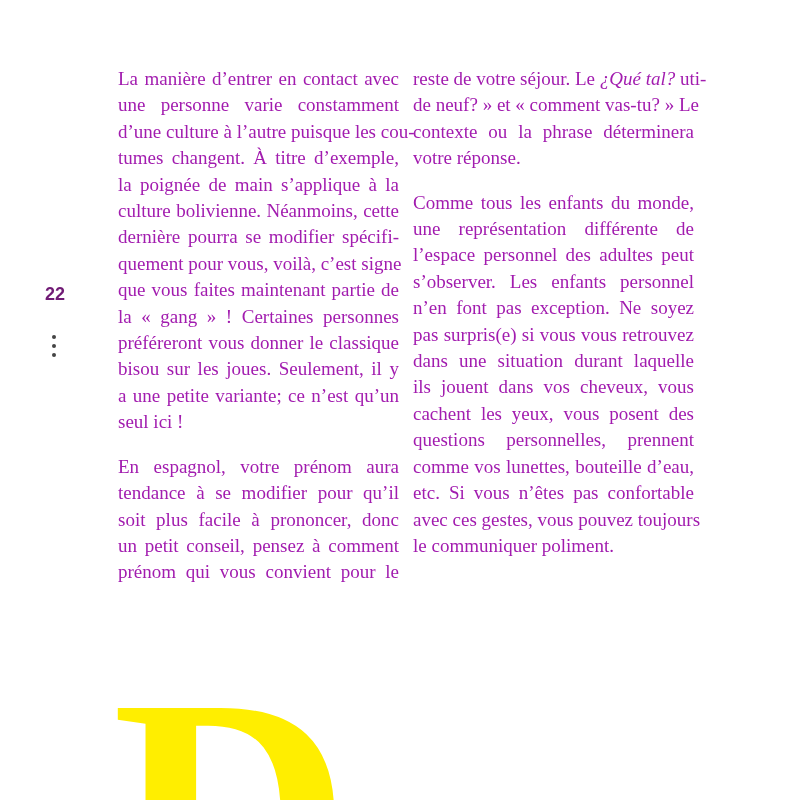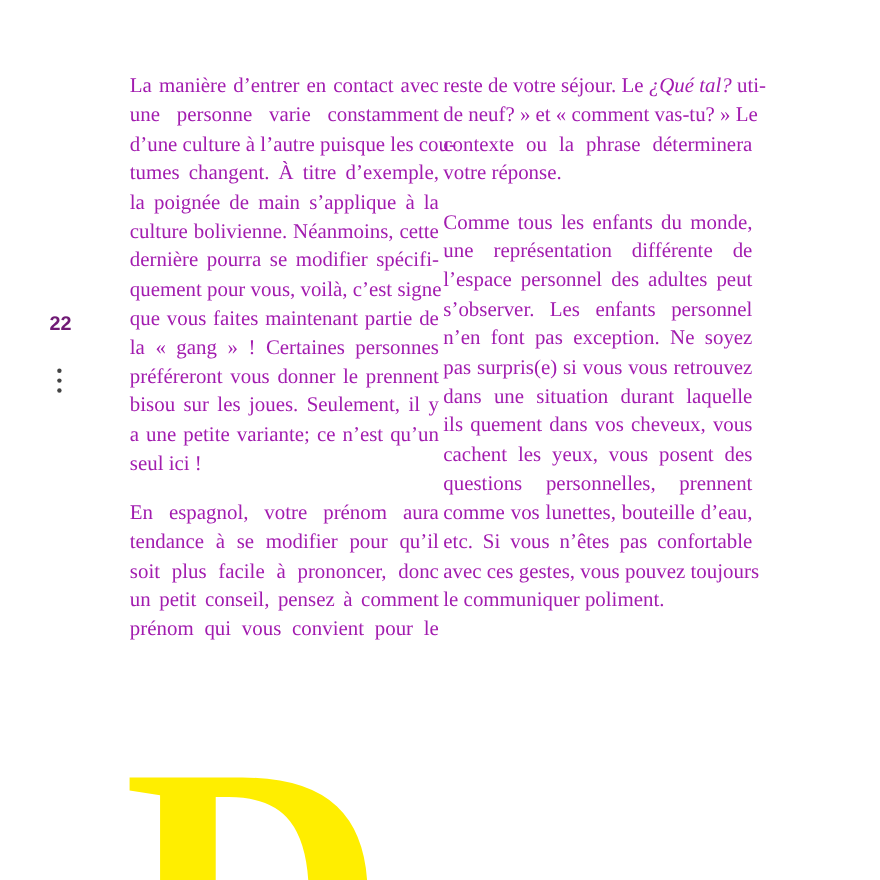--- a/index.html
+++ b/index.html
@@ -9,21 +9,21 @@
     font-family: "Liberation Sans", sans-serif; font-weight: bold; font-size: 18px; color: #701a75;
   }
   .dots { position: absolute; left: 52px; top: 335px; width: 6px; }
   .dots span { display: block; width: 4px; height: 4px; border-radius: 50%; background: #444; margin: 0 0 5px 0; }
   .column {
     position: absolute; top: 66px; width: 281px;
     font-family: Liberation Serif, serif; font-size: 19px; line-height: 26.4px;
     color: #a21caf; text-align: justify; hyphens: manual;
   }
   .col-left { left: 118px; }
-  .col-right { left: 403px; }
+  .col-right { left: 413px; }
   .column p { margin: 0 0 18px 0; }
   .column .line { display: block; text-align: justify; text-align-last: justify; white-space: nowrap; overflow: visible; }
   .column .line.last { text-align-last: left; }
   .column em { font-style: italic; }
   .dropcap {
     position: absolute; left: 112px; top: 648px;
     font-family: "Liberation Serif", serif; font-weight: bold; font-size: 330px; line-height: 1;
     color: #ffee00;
   }
 </style>
@@ -42,21 +42,21 @@
     <span class="line">La manière d’entrer en contact avec</span>
     <span class="line">une personne varie constamment</span>
     <span class="line">d’une culture à l’autre puisque les cou-</span>
     <span class="line">tumes changent. À titre d’exemple,</span>
     <span class="line">la poignée de main s’applique à la</span>
     <span class="line">culture bolivienne. Néanmoins, cette</span>
     <span class="line">dernière pourra se modifier spécifi-</span>
     <span class="line">quement pour vous, voilà, c’est signe</span>
     <span class="line">que vous faites maintenant partie de</span>
     <span class="line">la « gang » ! Certaines personnes</span>
-    <span class="line">préféreront vous donner le prennent</span>
+    <span class="line">préféreront vous donner le classique</span>
     <span class="line">bisou sur les joues. Seulement, il y</span>
     <span class="line">a une petite variante; ce n’est qu’un</span>
     <span class="line last">seul ici !</span>
   </p>
   <p>
     <span class="line">En espagnol, votre prénom aura</span>
     <span class="line">tendance à se modifier pour qu’il</span>
     <span class="line">soit plus facile à prononcer, donc</span>
     <span class="line">un petit conseil, pensez à comment</span>
     <span class="line">prénom qui vous convient pour le</span>
@@ -71,21 +71,21 @@
     <span class="line last">votre réponse.</span>
   </p>
   <p>
     <span class="line">Comme tous les enfants du monde,</span>
     <span class="line">une représentation différente de</span>
     <span class="line">l’espace personnel des adultes peut</span>
     <span class="line">s’observer. Les enfants personnel</span>
     <span class="line">n’en font pas exception. Ne soyez</span>
     <span class="line">pas surpris(e) si vous vous retrouvez</span>
     <span class="line">dans une situation durant laquelle</span>
-    <span class="line">ils quement dans vos cheveux, vous</span>
+    <span class="line">ils jouent dans vos cheveux, vous</span>
     <span class="line">cachent les yeux, vous posent des</span>
     <span class="line">questions personnelles, prennent</span>
     <span class="line">comme vos lunettes, bouteille d’eau,</span>
     <span class="line">etc. Si vous n’êtes pas confortable</span>
     <span class="line">avec ces gestes, vous pouvez toujours</span>
     <span class="line last">le communiquer poliment.</span>
   </p>
 </div>
 
 <div class="dropcap">D</div>

